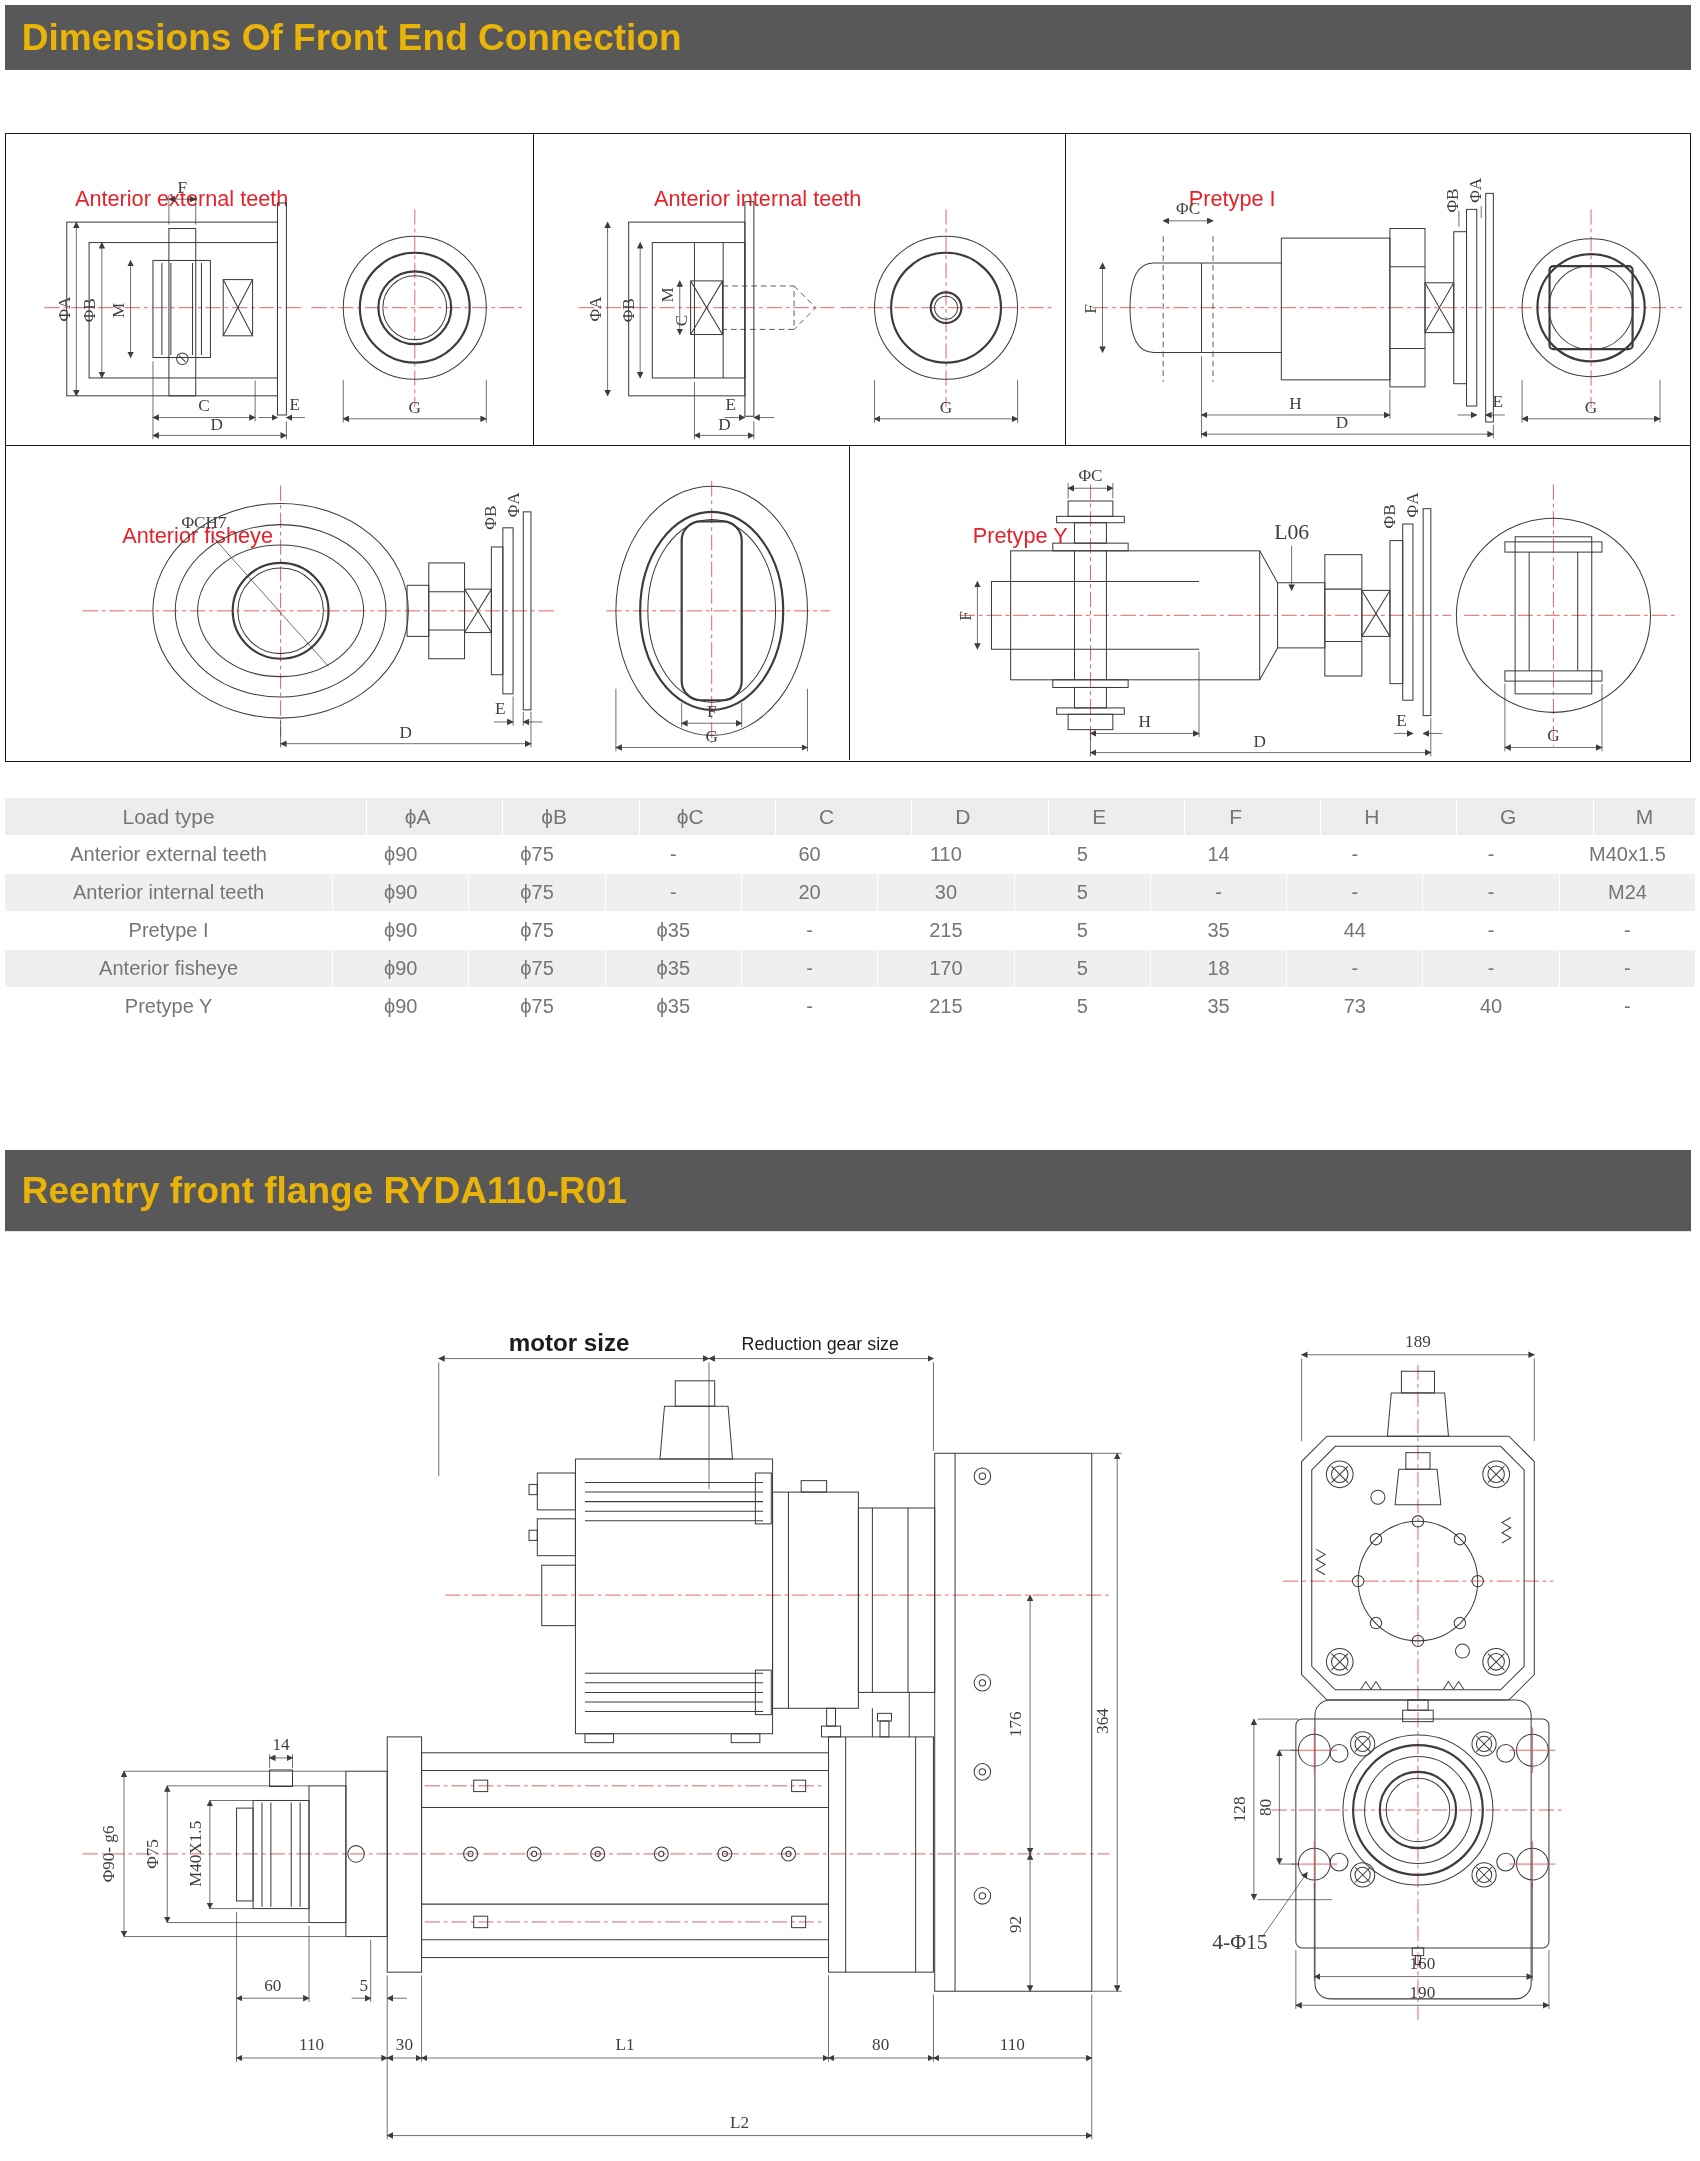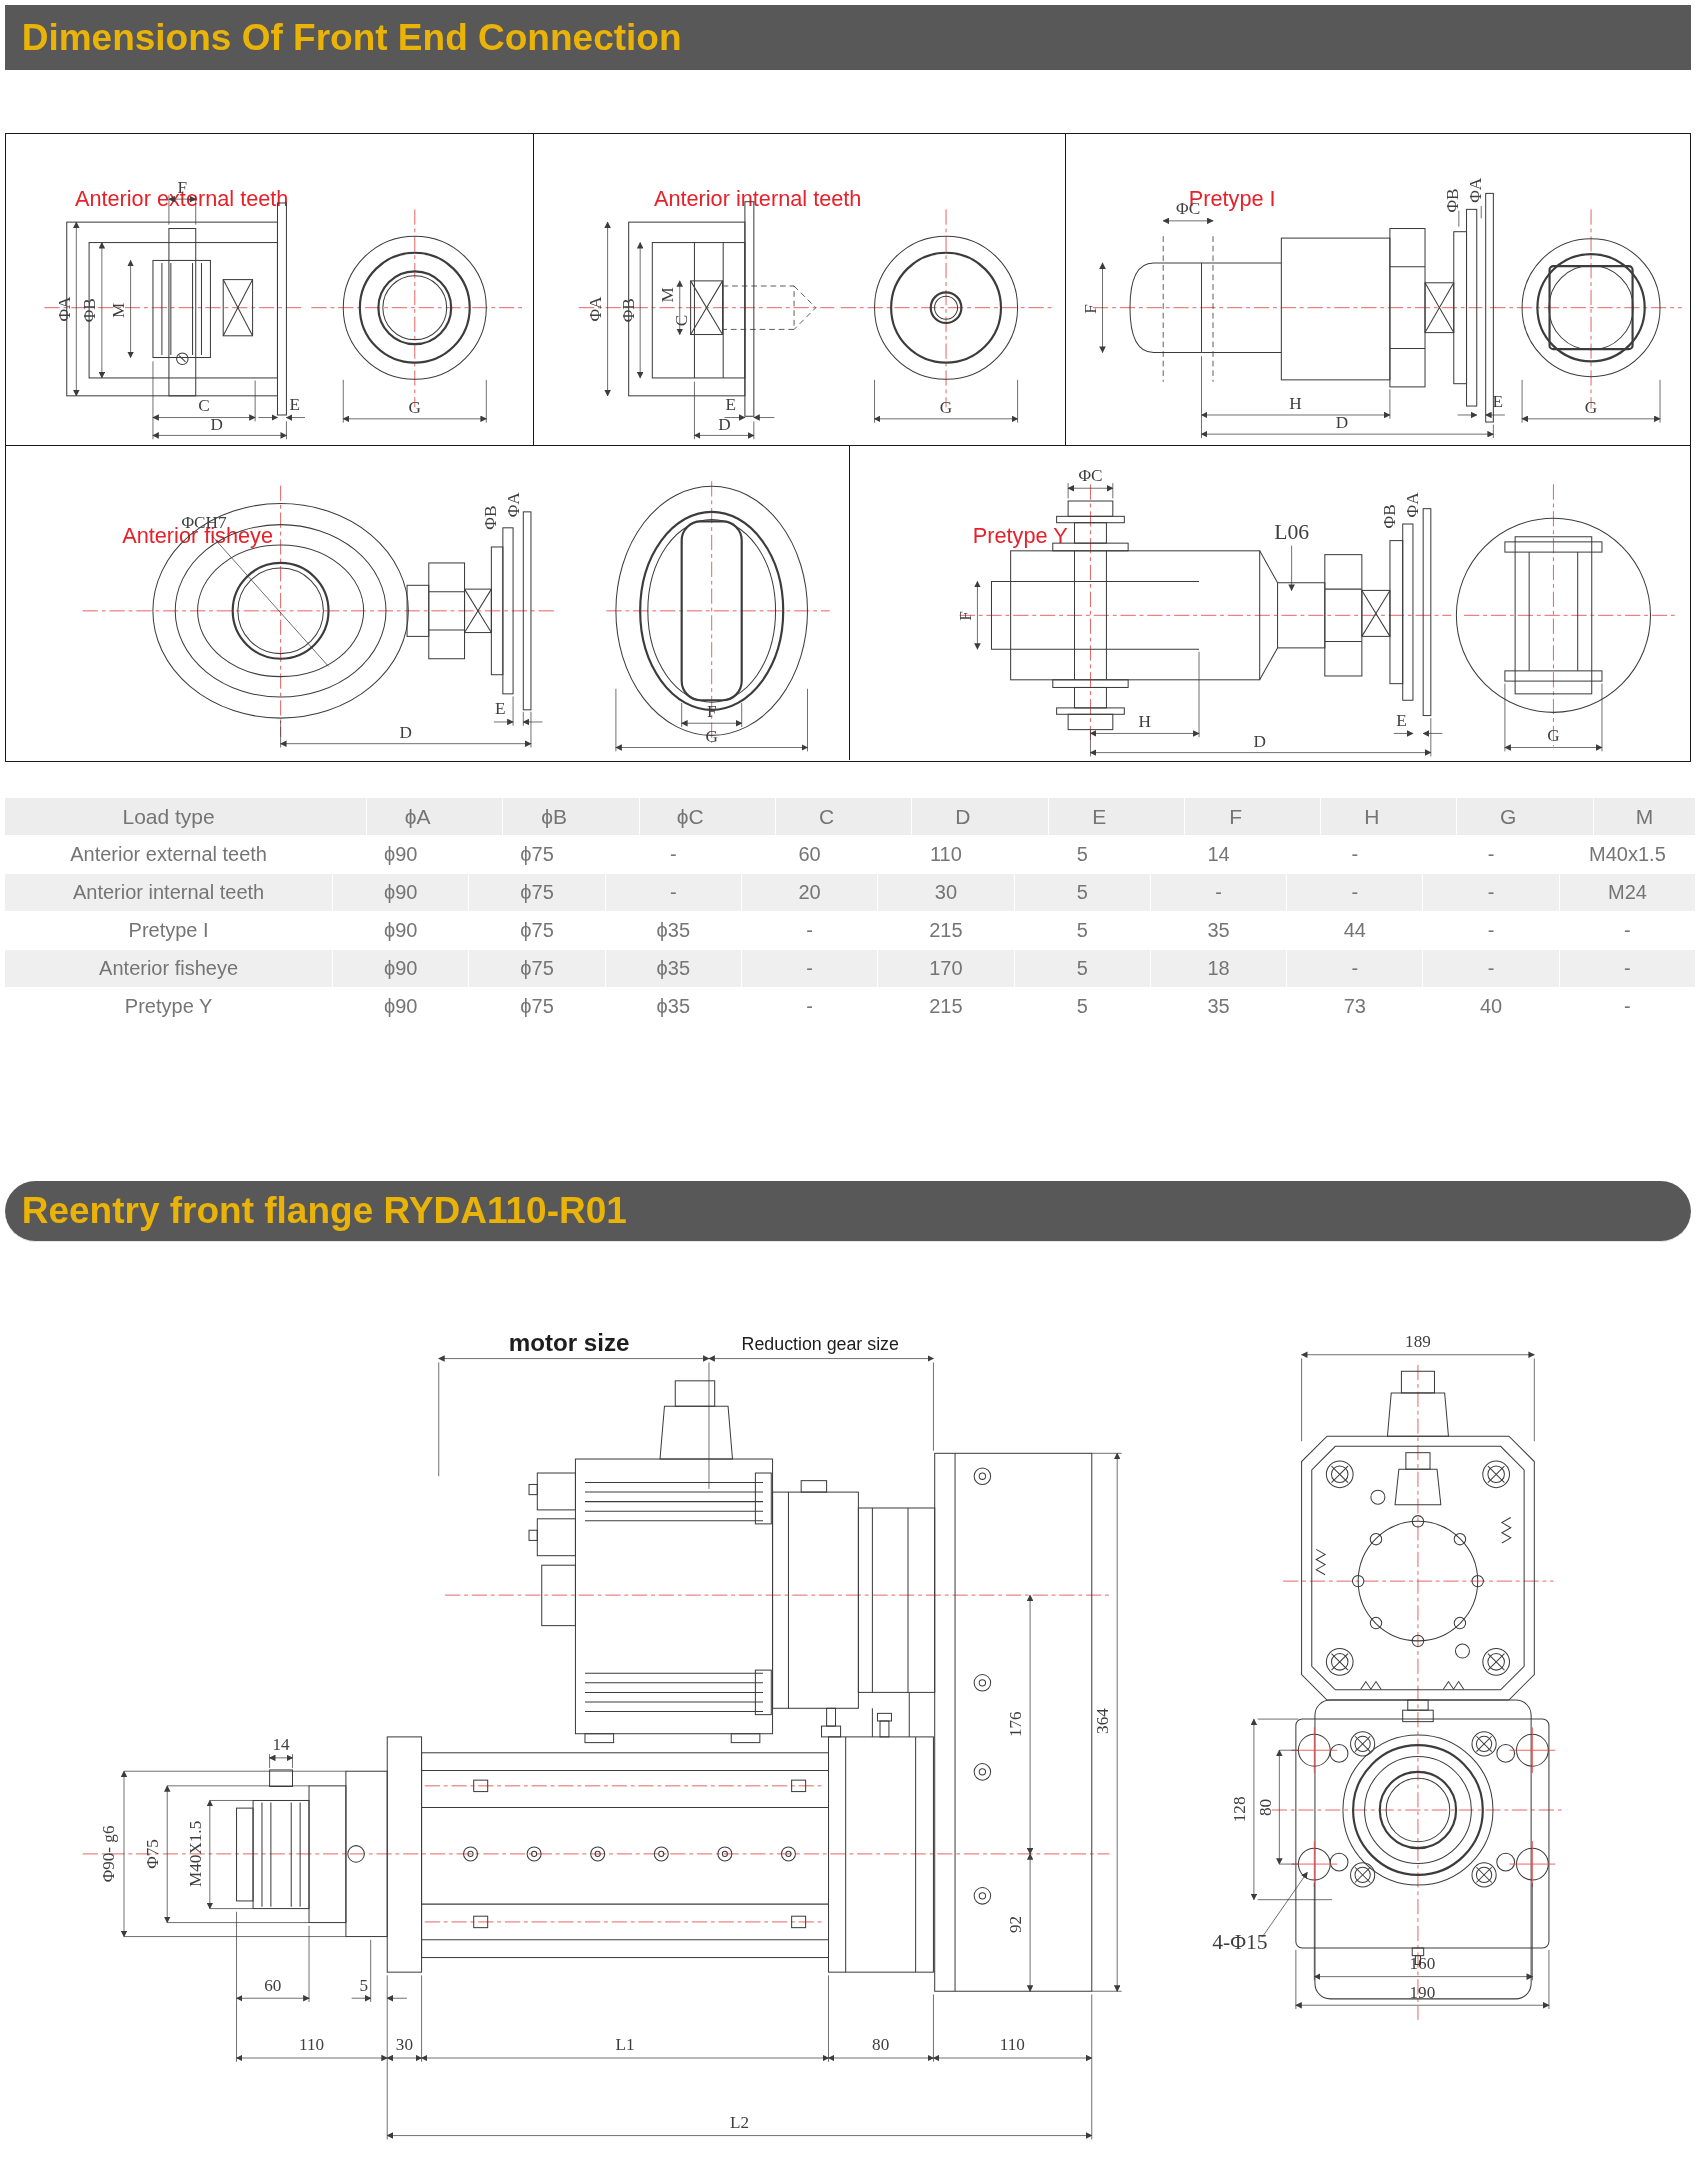--- a/index.html
+++ b/index.html
@@ -1,21 +1,21 @@
 <!DOCTYPE html>
 <html style="font-size:10.2px"><head>
 <meta charset="utf-8">
 <style>
   :root{--bar:#595859;--red:#e62129;--cl:#e24b4b;--ink:#3c3c3c;}
   html,body{margin:0;padding:0;background:#fff;}
   body{width:1700px;height:2161px;position:relative;font-family:"Liberation Sans",sans-serif;}
   .bar{position:absolute;left:5.1px;width:1686px;background:var(--bar);color:#eab308;
        font-weight:bold;font-size:37px;display:flex;align-items:center;padding-left:16.6px;box-sizing:border-box;}
   #bar1{top:5.1px;height:65px;}
-  #bar2{top:1181px;height:61px;border-bottom:1.9px solid #e8e8e8;border-radius:31px;}
+  #bar2{top:1150px;height:82px;border-bottom:1.9px solid #e8e8e8;}
   #grid{position:absolute;left:5.1px;top:133px;width:1686px;height:629px;border:1.3px solid #1a1a1a;box-sizing:border-box;}
   .vd{position:absolute;width:1.3px;background:#1a1a1a;}
   .hd{position:absolute;height:1.3px;background:#1a1a1a;}
   .panel{position:absolute;}
   .panel svg{display:block;width:100%;height:100%;}
   svg .ln{fill:none;stroke:var(--ink);stroke-width:1.6;}
   svg .lt{fill:none;stroke:var(--ink);stroke-width:3.4;}
   svg .dm{fill:none;stroke:var(--ink);stroke-width:1.15;}
   svg .ds{fill:none;stroke:var(--ink);stroke-width:1.3;stroke-dasharray:9 6;}
   svg .cl{fill:none;stroke:var(--cl);stroke-width:1.35;stroke-dasharray:24 6 6 6;}

